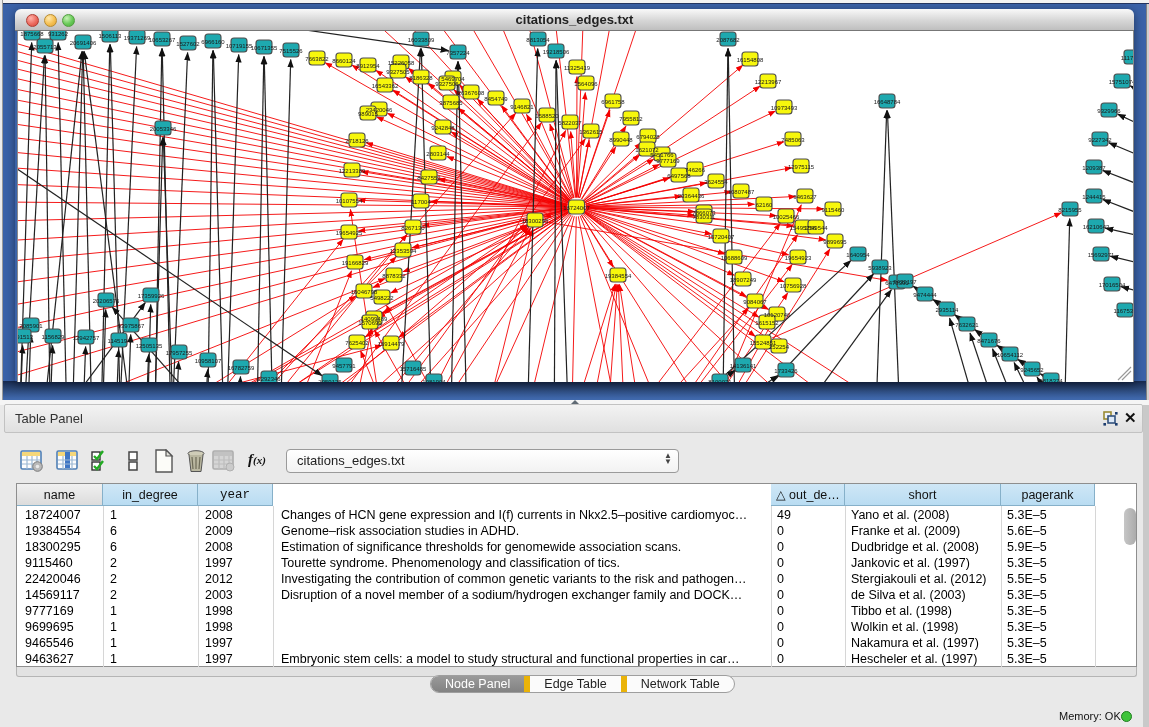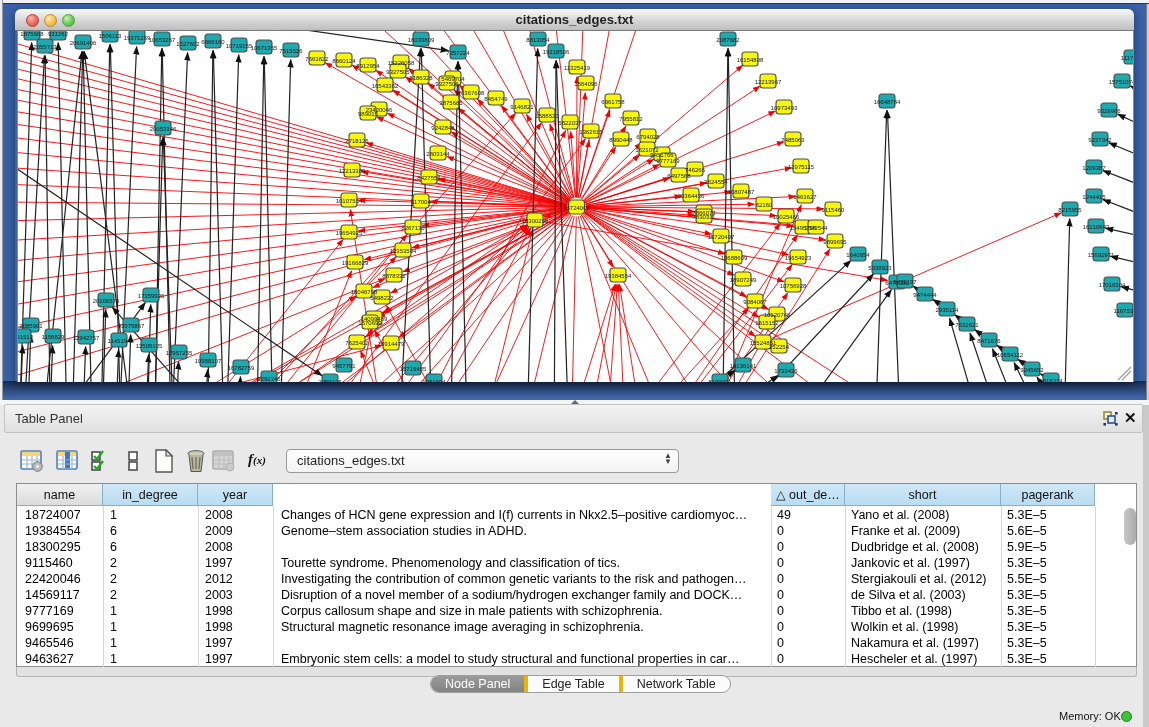--- a/index.html
+++ b/index.html
@@ -33,21 +33,21 @@
 .hcell{top:84px;height:22px;background:linear-gradient(#cfe7f6,#b9dcf2);border-right:1px solid #86b0c9;border-bottom:1px solid #86b0c9;font-size:12.5px;color:#111;text-align:center;line-height:22px}
 .trow{position:absolute;left:0;top:0;width:1137px;height:16px;font-size:12.5px;color:#000}
 .trow span{position:absolute;top:0;line-height:16px;white-space:nowrap}
 .vline{top:106px;width:1px;height:161px;background:#d6d6d6}
 #sbar{left:1124px;top:108px;width:12px;height:37px;background:linear-gradient(90deg,#c6c6c6,#ababab);border-radius:6px}
 #tblbot{left:16px;top:267px;width:1121px;height:10px;background:#e2e2e2;border:1px solid #b5b5b5;border-top:none;border-radius:0 0 3px 3px}
 
 #tabs{left:430px;top:275px;height:18px;border:1px solid #9e9e9e;border-radius:9px;overflow:hidden;background:#fbfbfb;display:flex}
 .tab{font-size:12.5px;line-height:17px;padding:0 14px;color:#222}
 .tab.sel{background:linear-gradient(#9a9a9a,#828282);color:#fff}
-.tab+.tab{border-left:4px solid #eab308}
+.tab+.tab{border-left:6px solid #eab308}
 #mem{left:1059px;top:310px;font-size:11px;color:#111}
 #memdot{left:1121px;top:311px;width:11px;height:11px;border-radius:50%;background:#3ec43a;border:1px solid #1f7d1f}
 
 .ic{position:absolute;top:50px}
 </style></head>
 <body>
 <div id="top" class="abs">
   <div id="botband" class="abs"></div>
   <div id="win" class="abs">
     <div id="titlebar" class="abs">
@@ -596,21 +596,21 @@
       <rect x="2" y="3" width="18" height="4" fill="#c2c2c2"></rect>
       <path d="M2 11h18M2 15h18M7 7v13M12 7v13M17 7v13" stroke="#bdbdbd" stroke-width="1.2"></path>
       <circle cx="18" cy="18" r="4" fill="#cbcbcb" stroke="#b0b0b0"></circle>
     </svg>
     <div class="abs" style="left:248px;top:51px;font-size:15px;font-style:italic;font-weight:bold;color:#111;font-family:'Liberation Serif',serif">f<span style="font-size:11px">(x)</span></div>
   <div id="dropdown" class="abs">citations_edges.txt</div>
     <div id="spin" class="abs">▲<br>▼</div>
   <div id="tbl" class="abs"></div>
   <div class="abs hcell" style="left:17px;width:86px;background:linear-gradient(#f0f0f0,#dcdcdc);">name</div>
     <div class="abs hcell" style="left:103px;width:95px;">in_degree</div>
-    <div class="abs hcell" style="left:198px;width:75px;">year</div>
+    <div class="abs hcell" style="left:198px;width:75px;font-family:Liberation Mono, monospace;">year</div>
     <div class="abs hcell" style="left:771px;width:74px;text-align:left;padding-left:5px;">△ out_de…</div>
     <div class="abs hcell" style="left:845px;width:156px;">short</div>
     <div class="abs hcell" style="left:1001px;width:94px;">pagerank</div>
   <div class="abs vline" style="left:103px"></div>
     <div class="abs vline" style="left:198px"></div>
     <div class="abs vline" style="left:273px"></div>
     <div class="abs vline" style="left:771px"></div>
     <div class="abs vline" style="left:845px"></div>
     <div class="abs vline" style="left:1001px"></div>
     <div class="abs vline" style="left:1095px"></div>
@@ -620,29 +620,30 @@
       <span style="left:205px">2008</span>
       <span style="left:281px">Changes of HCN gene expression and I(f) currents in Nkx2.5–positive cardiomyoc…</span>
       <span style="left:777px">49</span>
       <span style="left:851px">Yano et al. (2008)</span>
       <span style="left:1007px">5.3E–5</span>
     </div>
     <div class="trow" style="top:123px">
       <span style="left:25px">19384554</span>
       <span style="left:110px">6</span>
       <span style="left:205px">2009</span>
-      <span style="left:281px">Genome–stem association studies in ADHD.</span>
+      <span style="left:281px">Genome–risk association studies in ADHD.</span>
       <span style="left:777px">0</span>
       <span style="left:851px">Franke et al. (2009)</span>
       <span style="left:1007px">5.6E–5</span>
     </div>
     <div class="trow" style="top:139px">
       <span style="left:25px">18300295</span>
       <span style="left:110px">6</span>
       <span style="left:205px">2008</span>
+      <span style="left:281px">Estimation of significance thresholds for genomewide association scans.</span>
       <span style="left:777px">0</span>
       <span style="left:851px">Dudbridge et al. (2008)</span>
       <span style="left:1007px">5.9E–5</span>
     </div>
     <div class="trow" style="top:155px">
       <span style="left:25px">9115460</span>
       <span style="left:110px">2</span>
       <span style="left:205px">1997</span>
       <span style="left:281px">Tourette syndrome. Phenomenology and classification of tics.</span>
       <span style="left:777px">0</span>
@@ -664,30 +665,28 @@
       <span style="left:205px">2003</span>
       <span style="left:281px">Disruption of a novel member of a sodium/hydrogen exchanger family and DOCK…</span>
       <span style="left:777px">0</span>
       <span style="left:851px">de Silva et al. (2003)</span>
       <span style="left:1007px">5.3E–5</span>
     </div>
     <div class="trow" style="top:203px">
       <span style="left:25px">9777169</span>
       <span style="left:110px">1</span>
       <span style="left:205px">1998</span>
-      <span style="left:281px">Corpus callosum shape and size in male patients with schizophrenia.</span>
       <span style="left:777px">0</span>
       <span style="left:851px">Tibbo et al. (1998)</span>
       <span style="left:1007px">5.3E–5</span>
     </div>
     <div class="trow" style="top:219px">
       <span style="left:25px">9699695</span>
       <span style="left:110px">1</span>
       <span style="left:205px">1998</span>
-      <span style="left:281px">Structural magnetic resonance image averaging in schizophrenia.</span>
       <span style="left:777px">0</span>
       <span style="left:851px">Wolkin et al. (1998)</span>
       <span style="left:1007px">5.3E–5</span>
     </div>
     <div class="trow" style="top:235px">
       <span style="left:25px">9465546</span>
       <span style="left:110px">1</span>
       <span style="left:205px">1997</span>
       <span style="left:777px">0</span>
       <span style="left:851px">Nakamura et al. (1997)</span>

